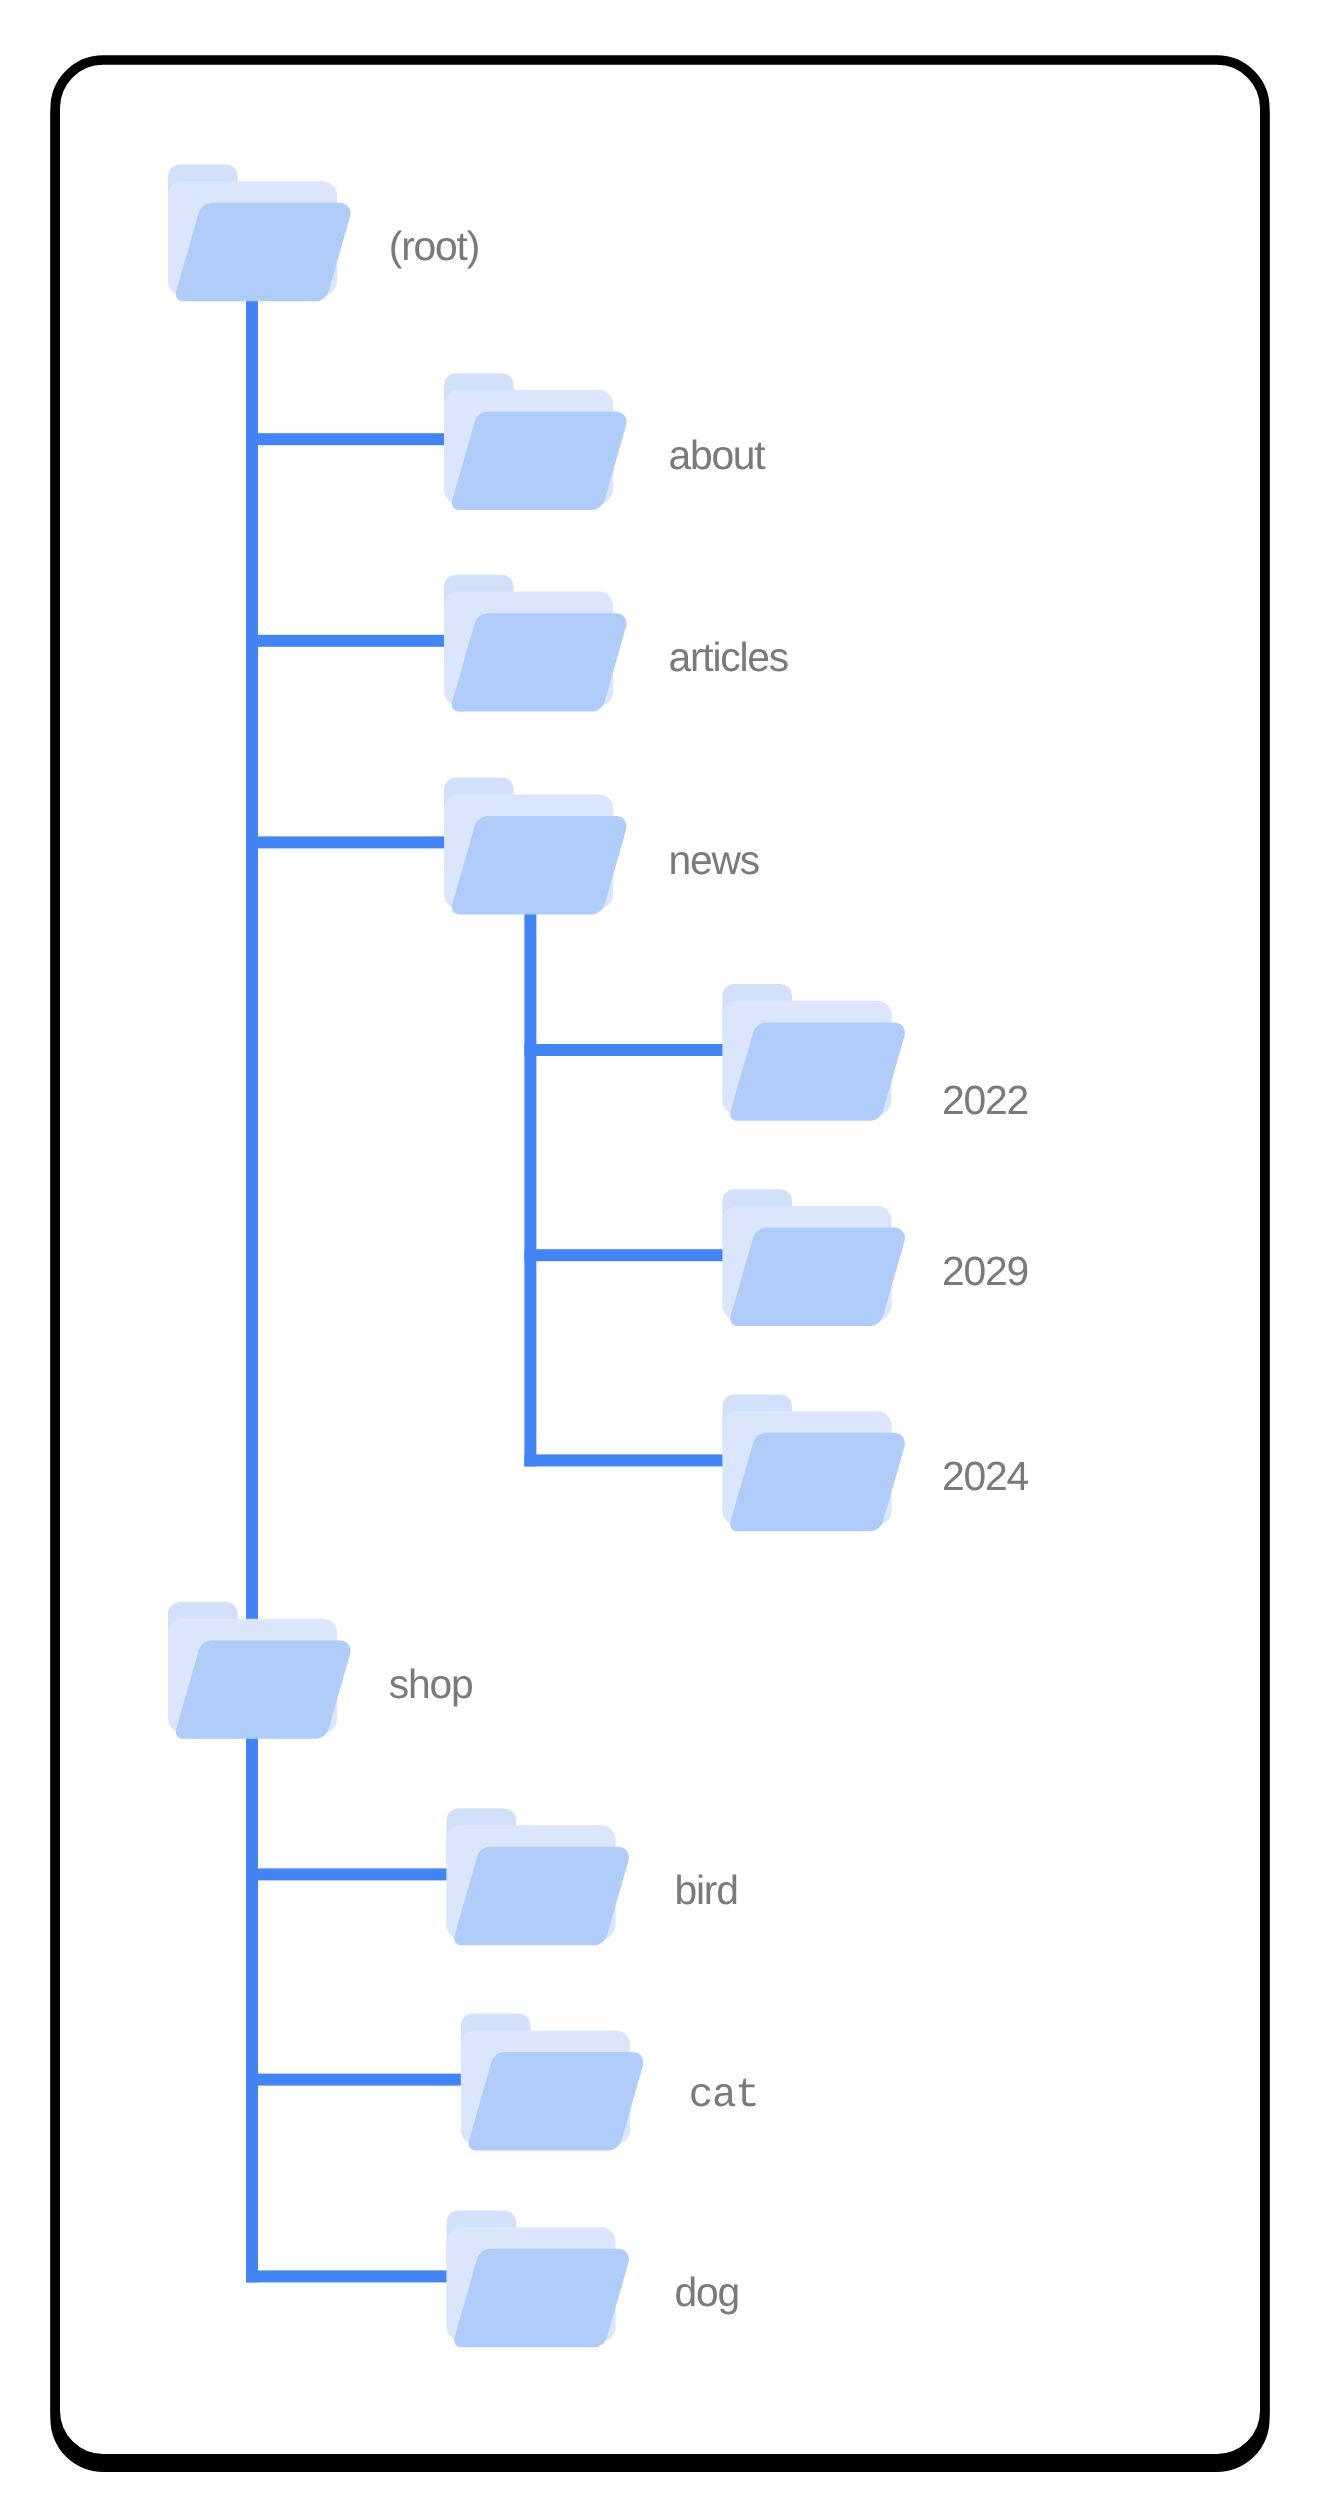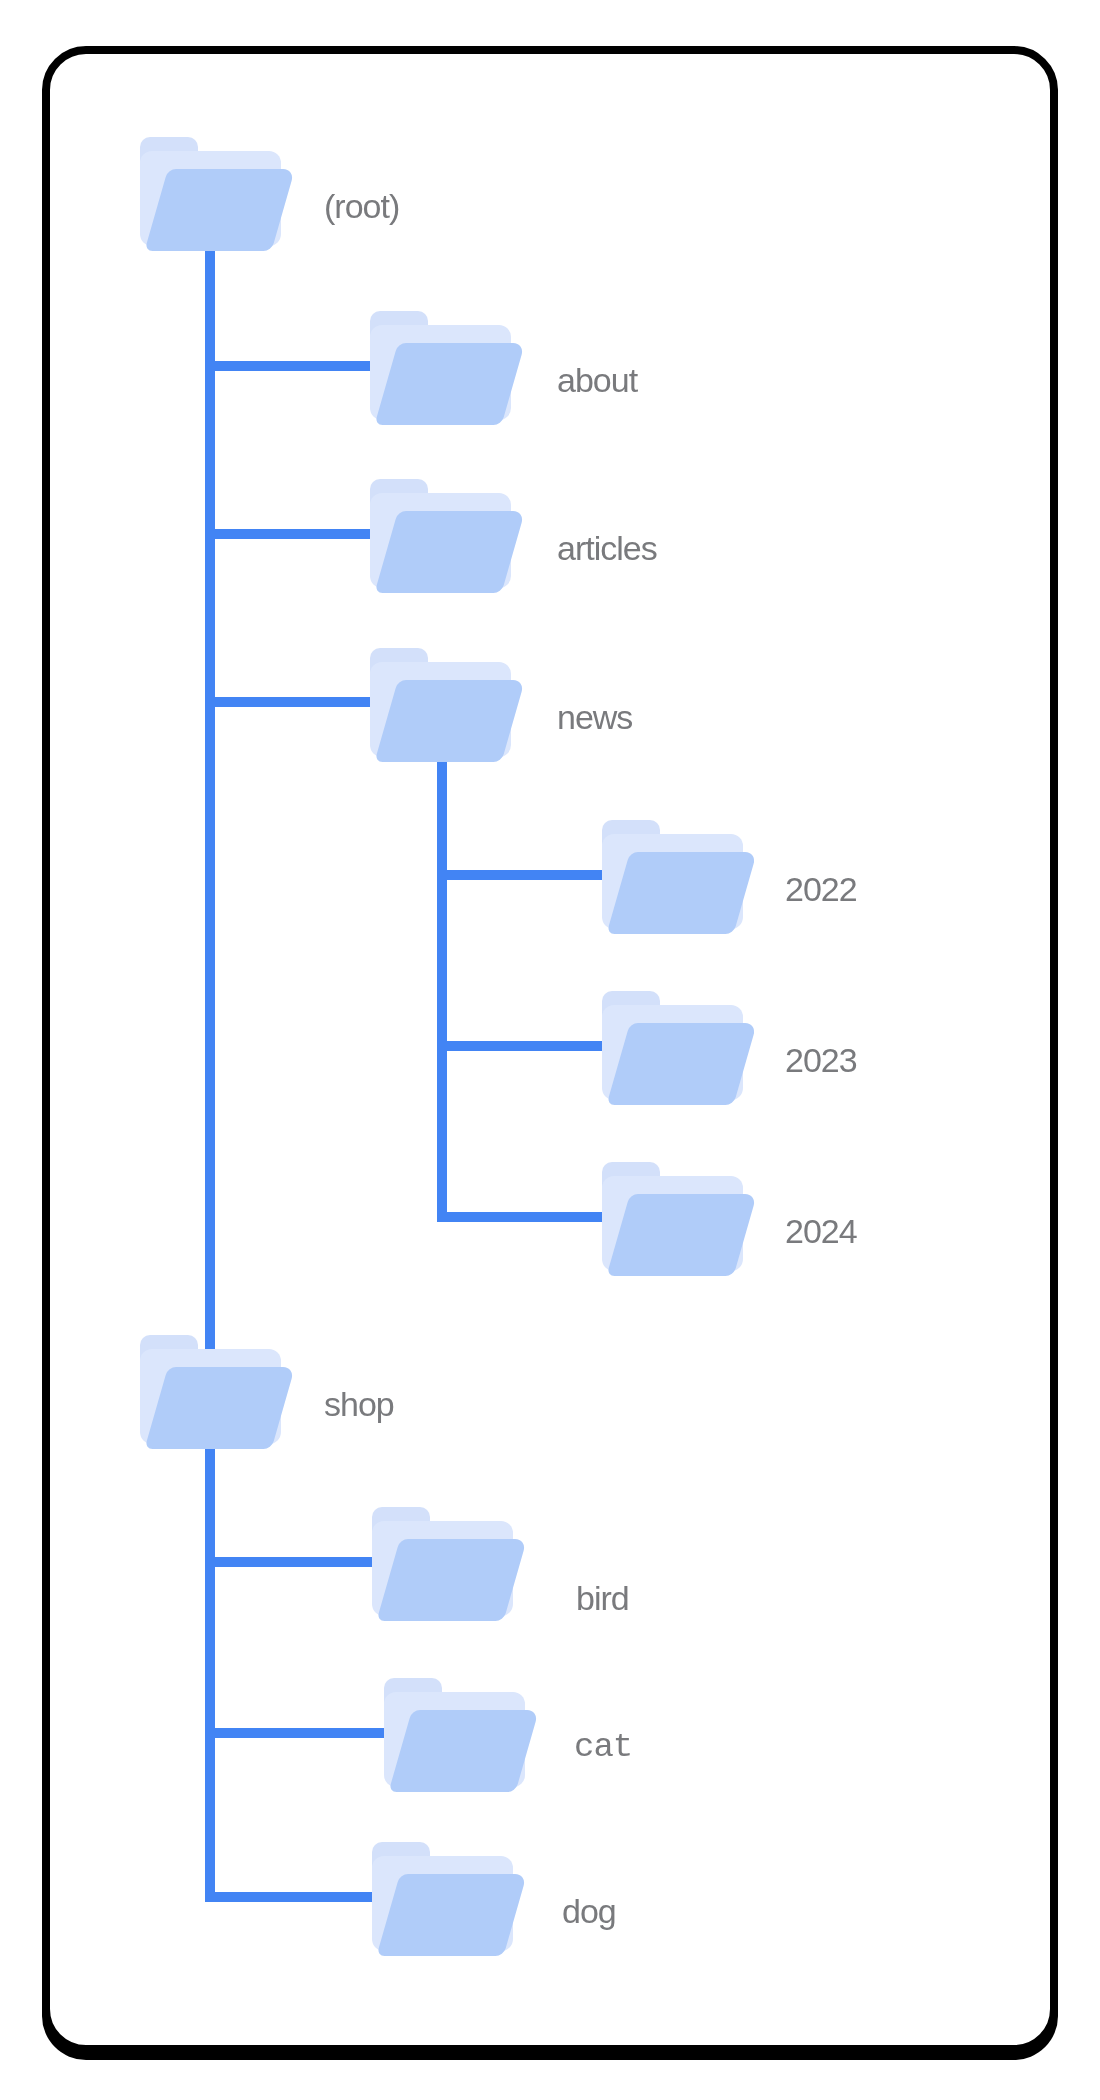--- a/index.html
+++ b/index.html
@@ -109,30 +109,30 @@
     </div>
     <span class="label" style="left:187px;">news</span>
   </div>
 
   <div class="node" style="left:602px;top:820px;">
     <div class="folder">
       <div class="tab"></div>
       <div class="sheet"></div>
       <div class="front"></div>
     </div>
-    <span class="label" style="left:183px;">2022</span>
+    <span class="label" style="left:183px;margin-top:28px;">2022</span>
   </div>
 
   <div class="node" style="left:602px;top:991px;">
     <div class="folder">
       <div class="tab"></div>
       <div class="sheet"></div>
       <div class="front"></div>
     </div>
-    <span class="label" style="left:183px;">2023</span>
+    <span class="label" style="left:183px;">2029</span>
   </div>
 
   <div class="node" style="left:602px;top:1162px;">
     <div class="folder">
       <div class="tab"></div>
       <div class="sheet"></div>
       <div class="front"></div>
     </div>
     <span class="label" style="left:183px;">2024</span>
   </div>
@@ -145,21 +145,21 @@
     </div>
     <span class="label" style="left:184px;">shop</span>
   </div>
 
   <div class="node" style="left:372px;top:1507px;">
     <div class="folder">
       <div class="tab"></div>
       <div class="sheet"></div>
       <div class="front"></div>
     </div>
-    <span class="label" style="left:204px;margin-top:22px;">bird</span>
+    <span class="label" style="left:190px;">bird</span>
   </div>
 
   <div class="node" style="left:384px;top:1678px;font-family:Liberation Mono, monospace;">
     <div class="folder">
       <div class="tab"></div>
       <div class="sheet"></div>
       <div class="front"></div>
     </div>
     <span class="label" style="left:190px;">cat</span>
   </div>

